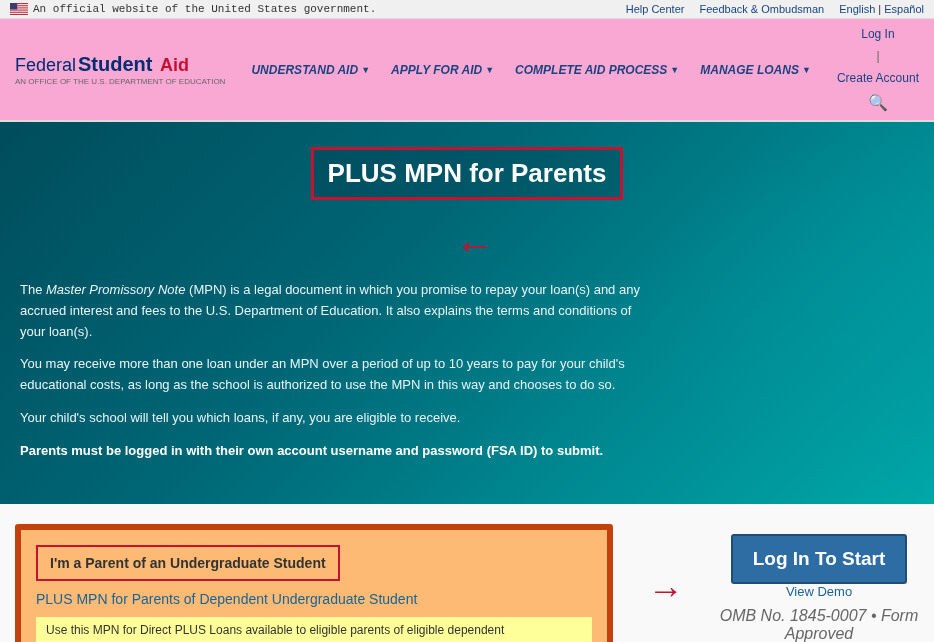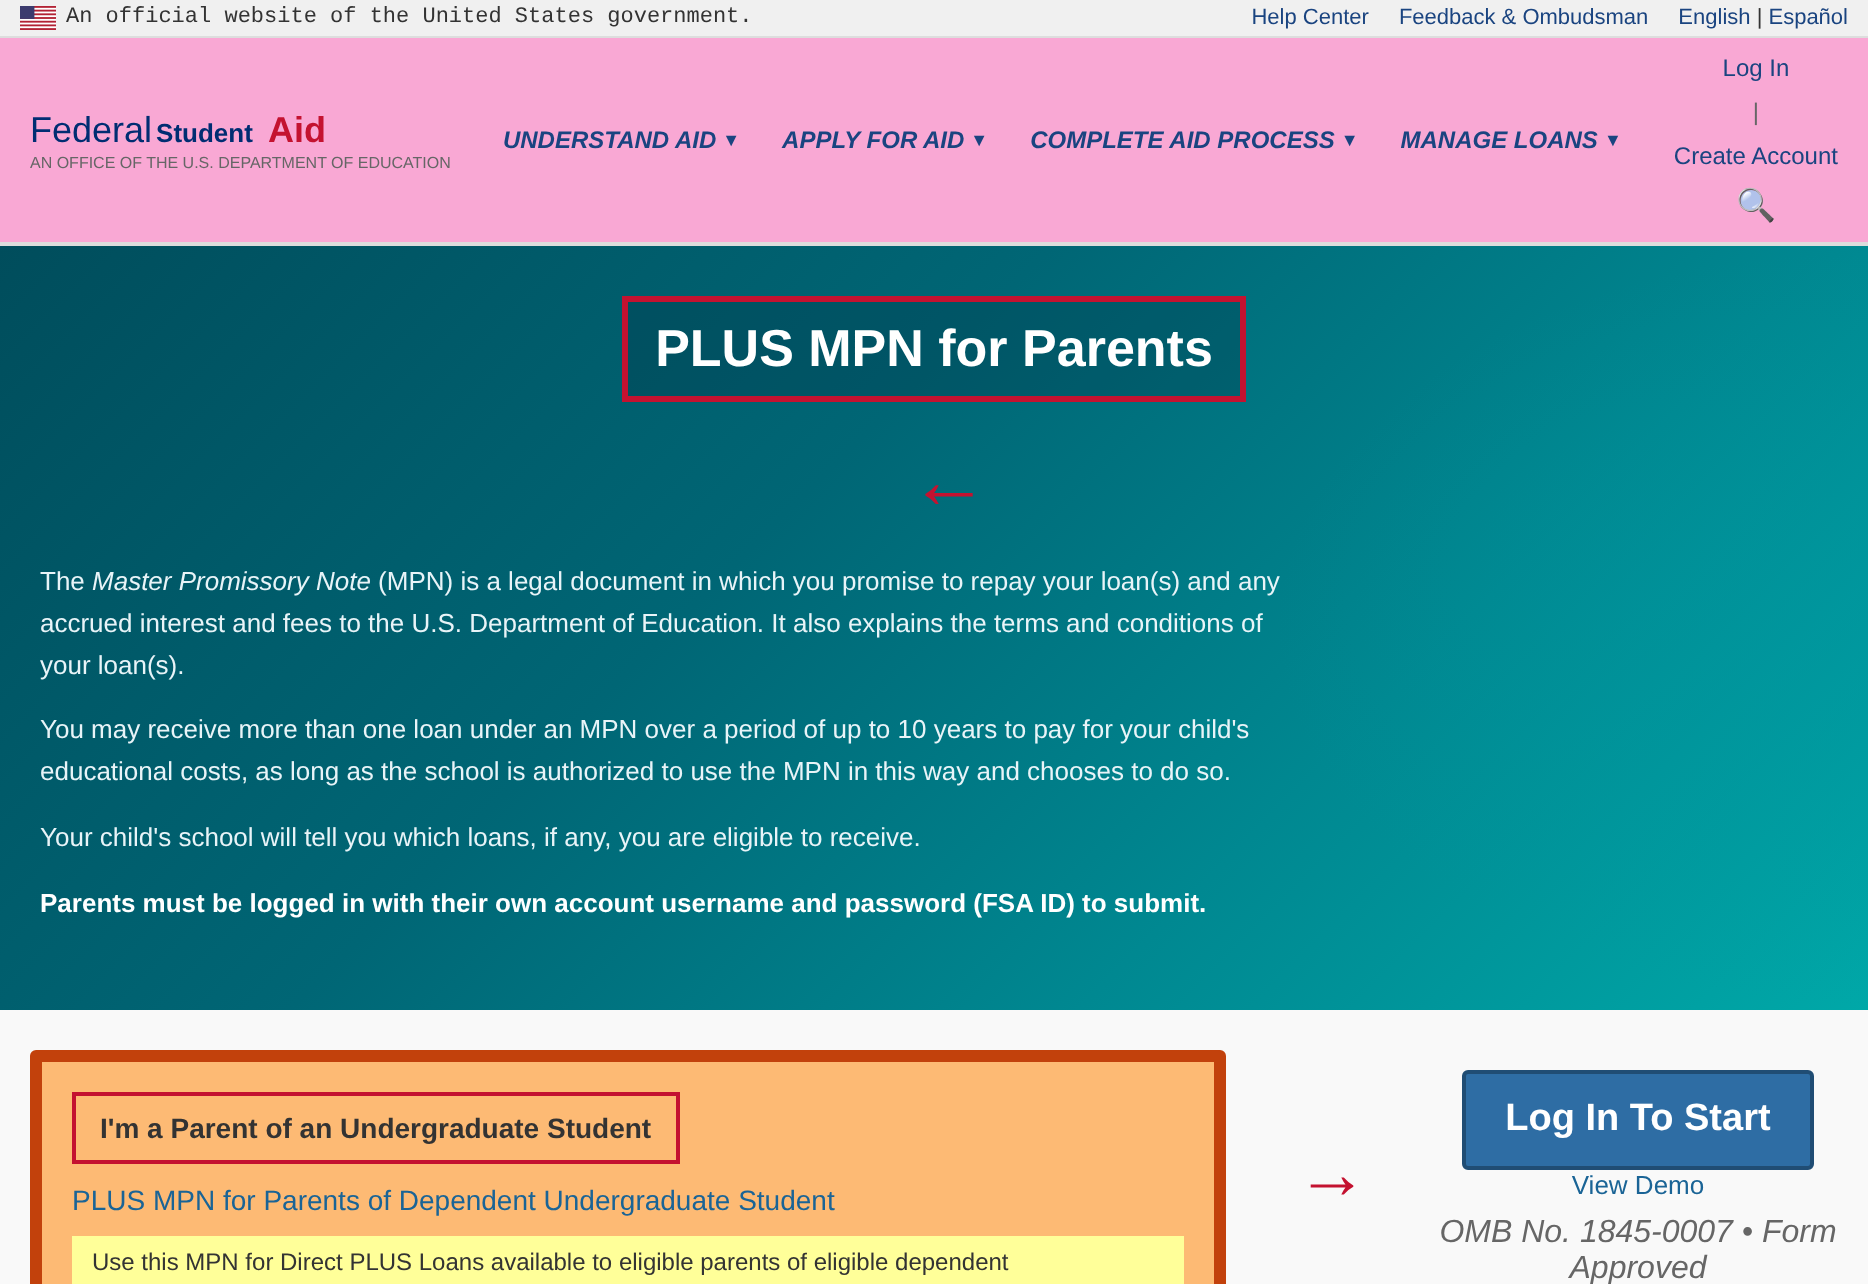--- a/index.html
+++ b/index.html
@@ -26,21 +26,21 @@
       background: #f9a8d4;
       border-bottom: 2px solid #ddd;
       padding: 8px 15px;
       display: flex;
       align-items: center;
       justify-content: space-between;
     }
     .logo { display: flex; flex-direction: column; }
     .logo-main { display: flex; align-items: baseline; gap: 2px; }
     .logo-federal { font-size: 18px; font-weight: normal; color: #002d72; }
-    .logo-student { font-size: 13px; font-weight: bold; color: #002d72; }
+    .logo-student { font-size: 20px; font-weight: bold; color: #002d72; }
     .logo-aid { font-size: 18px; font-weight: bold; color: #c41230; }
     .logo-sub { font-size: 8px; color: #666; margin-top: 1px; }
 
     
     .main-nav { display: flex; align-items: center; gap: 5px; }
     .nav-item {
       display: flex; align-items: center; gap: 3px;
       color: #1a4480; font-size: 12px; font-weight: bold;
       padding: 5px 8px; cursor: pointer; text-transform: uppercase;
       text-decoration: none; white-space: nowrap; font-style: italic;

